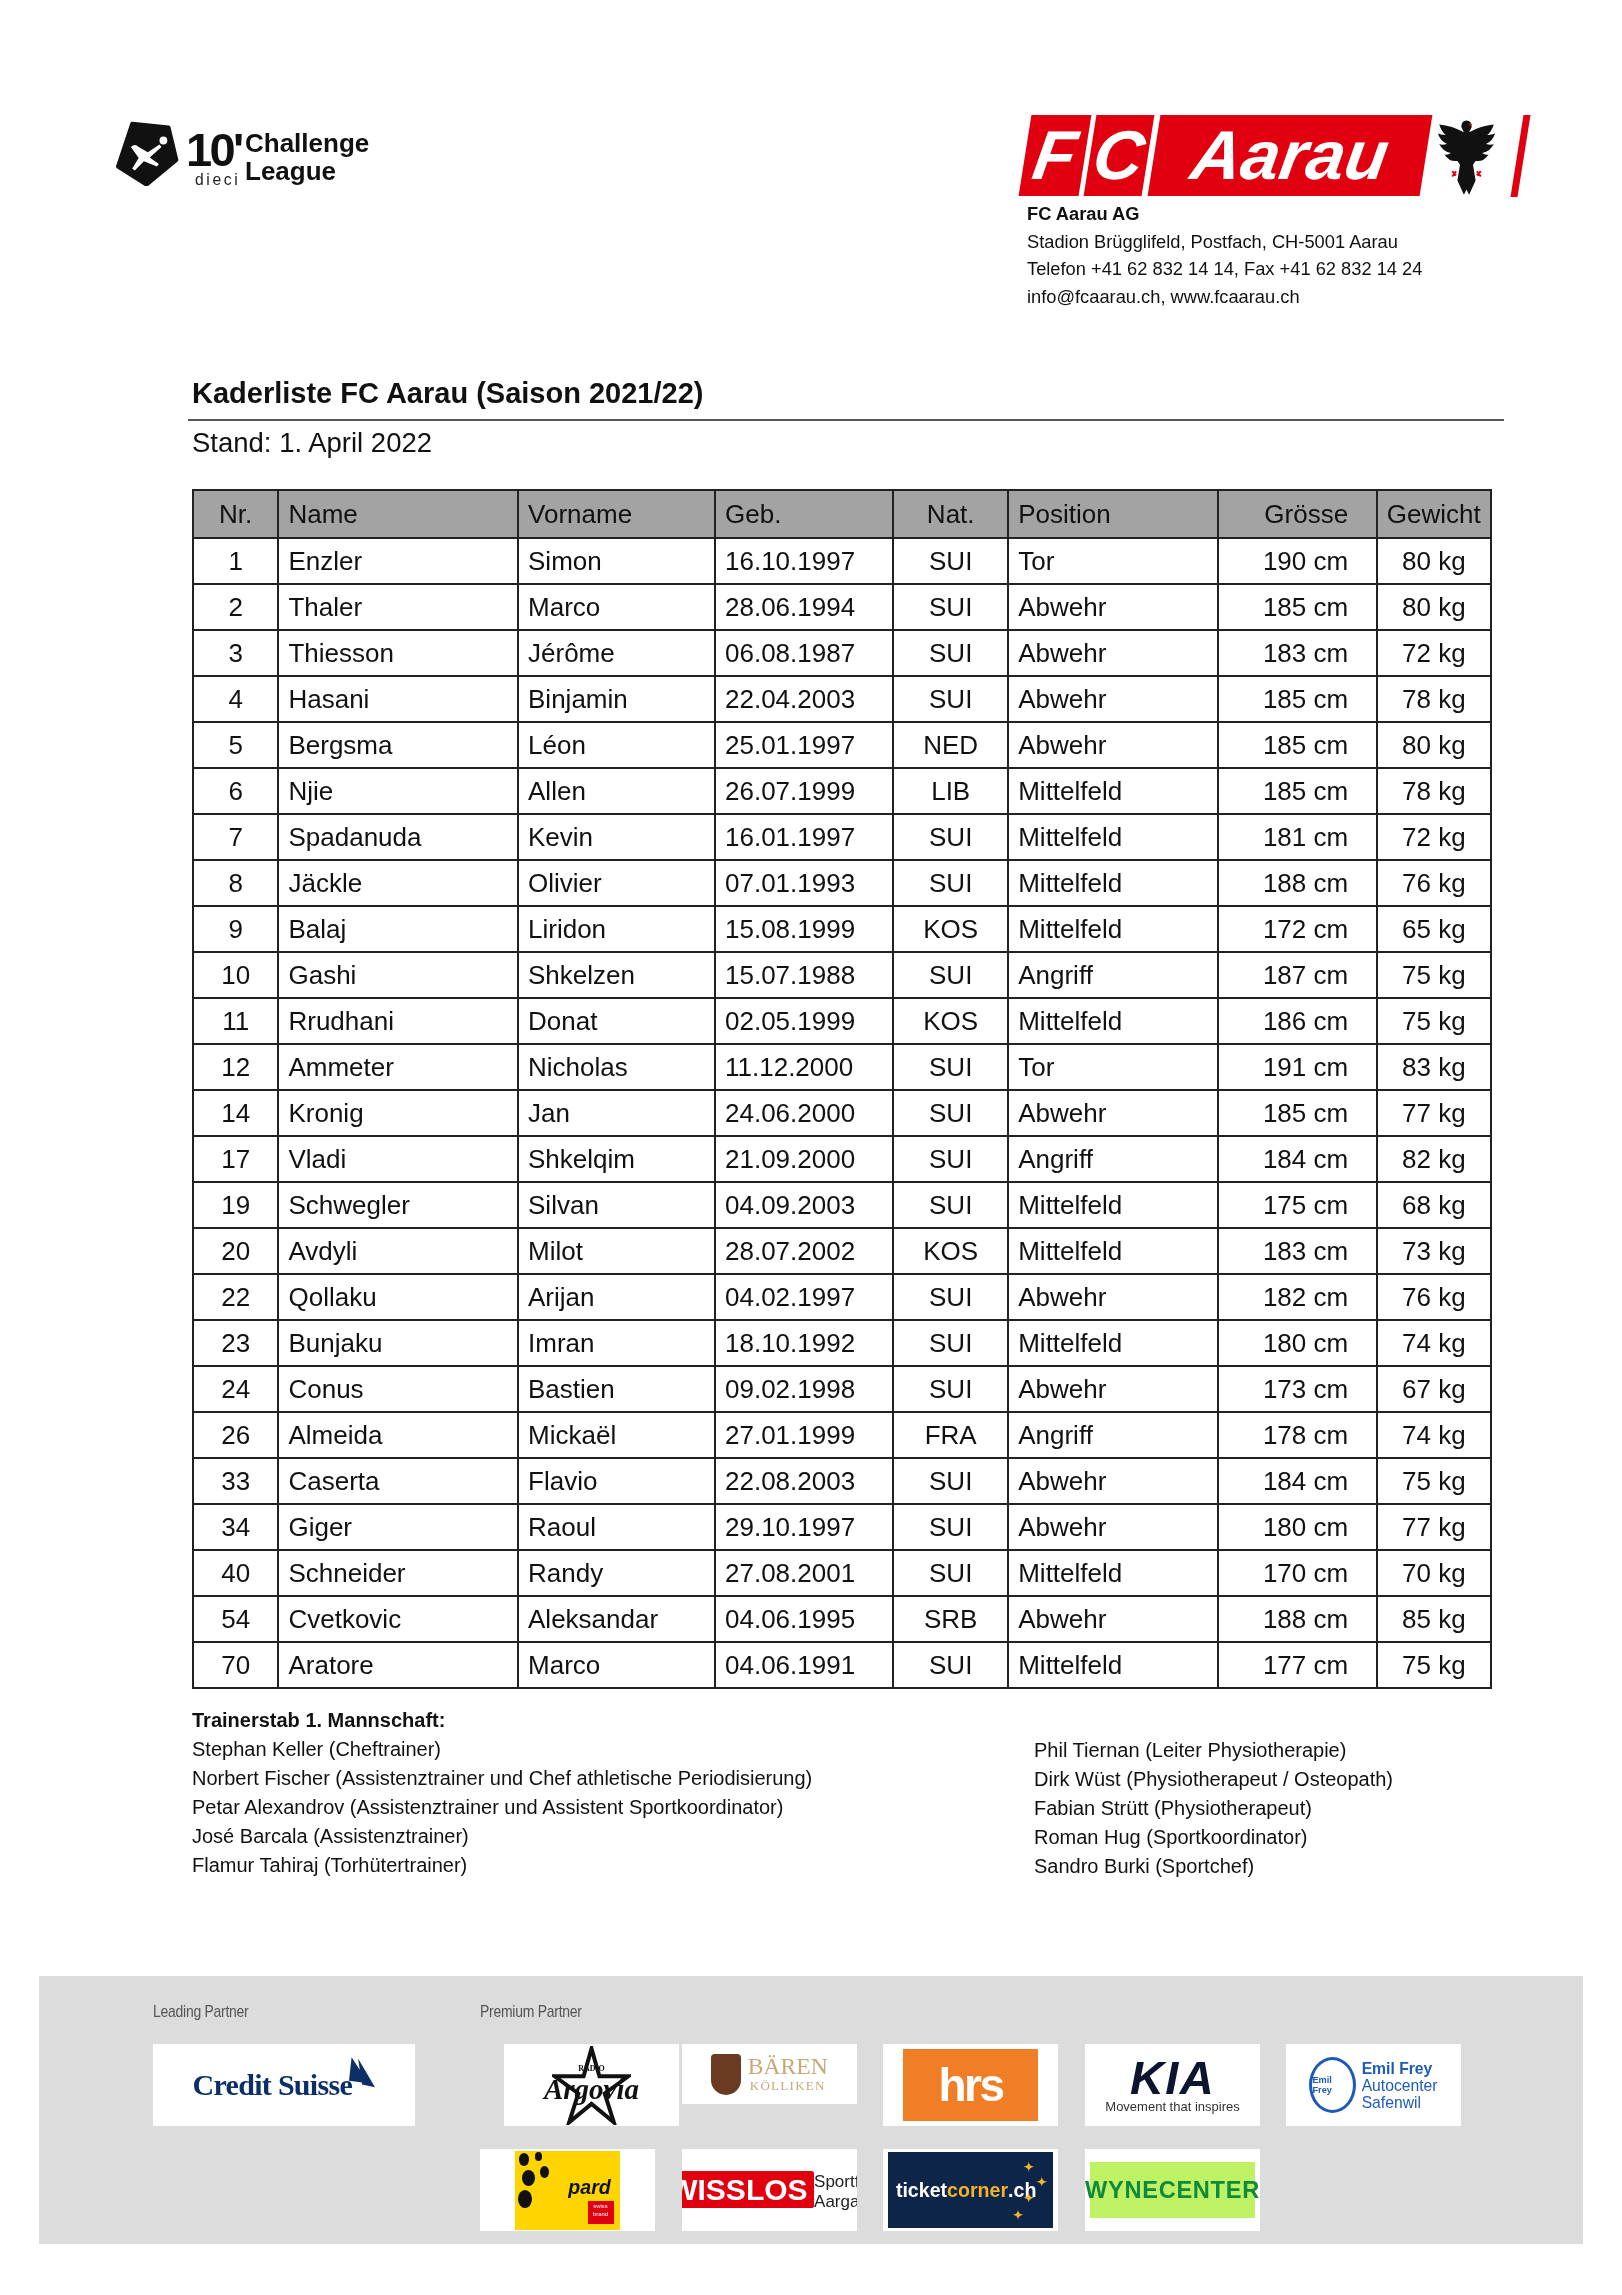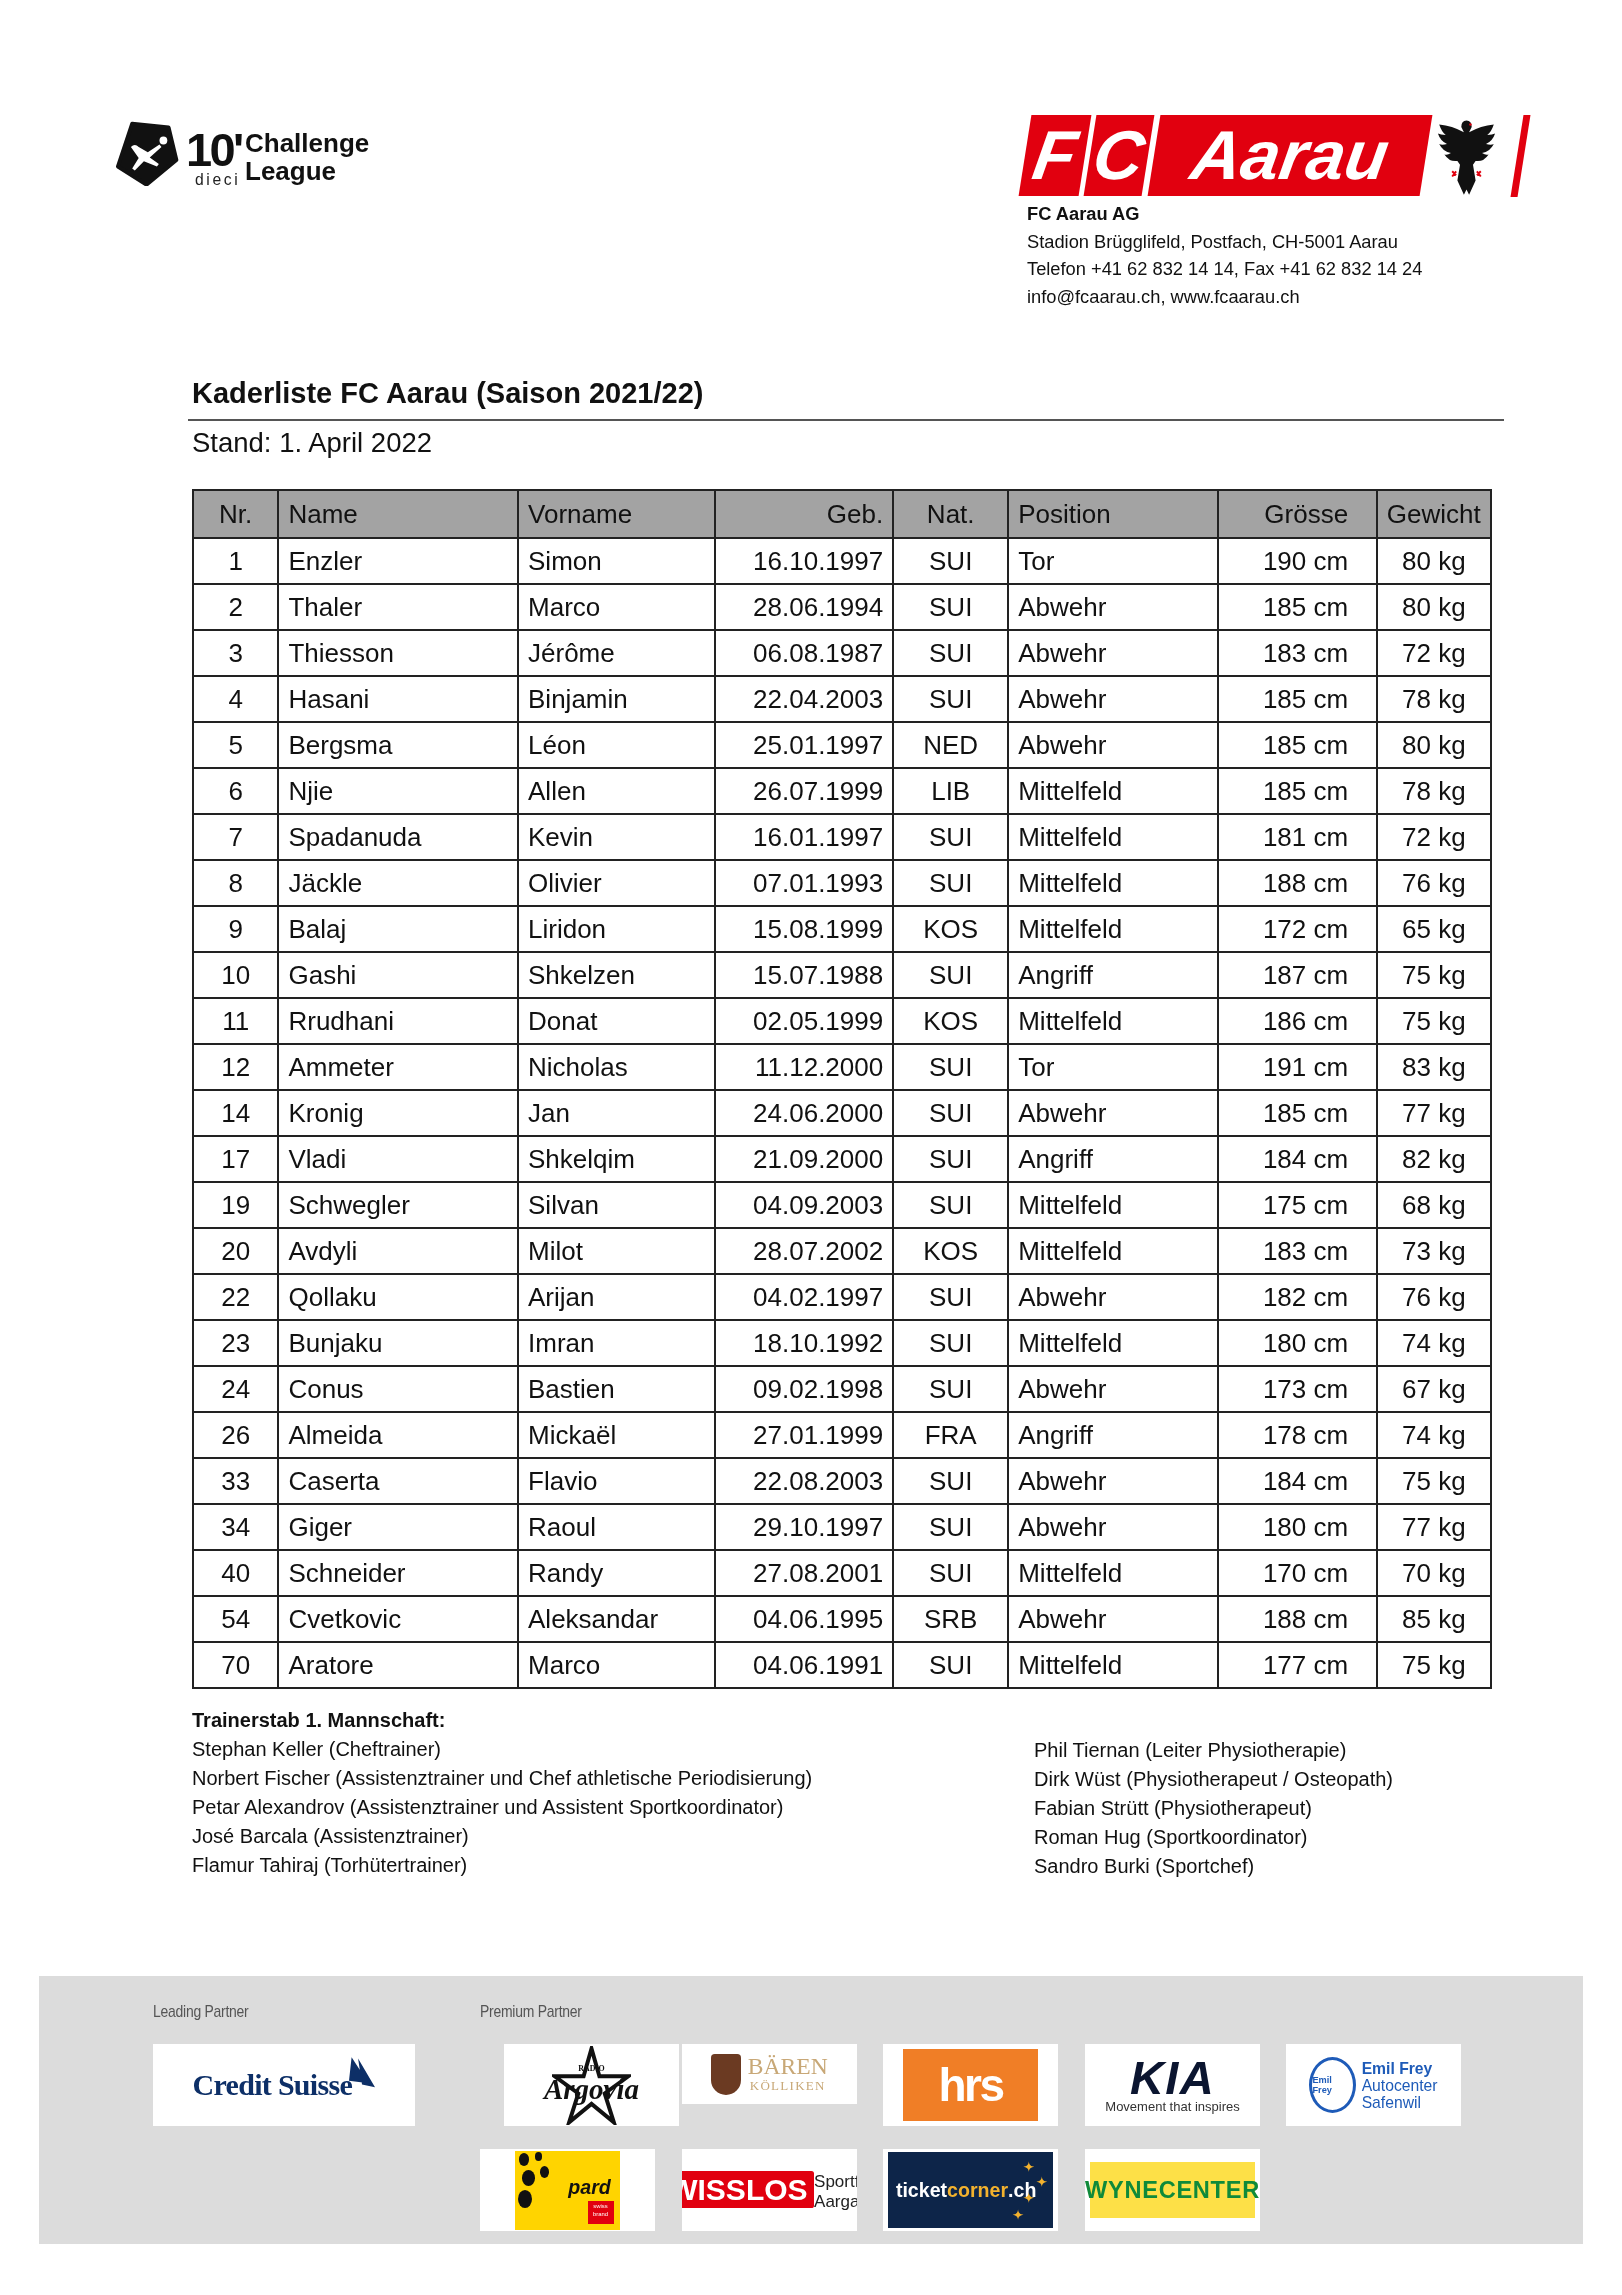--- a/index.html
+++ b/index.html
@@ -27,21 +27,21 @@
   .title-rule { position: absolute; left: 188px; top: 419px; width: 1316px; height: 2px; background: #555; }
   .doc-subtitle { position: absolute; left: 192px; top: 424px; font-size: 27.5px; line-height: 38px; color: #111; }
 
   
   table.roster { position: absolute; left: 192px; top: 489px; width: 1300px; border-collapse: collapse; font-size: 26px; }
   table.roster th, table.roster td { border: 2px solid #222; height: 46px; padding: 0 9.2px; font-weight: 400; white-space: nowrap; }
   table.roster thead th { background: #a3a3a3; height: 48px; color: #111; }
   .c-nr { width: 88px; text-align: center; }
   .c-name { width: 247px; text-align: left; }
   .c-vorname { width: 201px; text-align: left; }
-  .c-geb { width: 181px; text-align: right; }
+  .c-geb { width: 181px; text-align: left; }
   .c-nat { width: 118px; text-align: center; }
   .c-pos { width: 217px; text-align: left; }
   .c-gr { width: 162px; text-align: right; padding-right: 27.5px !important; }
   .c-gw { width: 88px; text-align: center; }
 
   
   .staff { position: absolute; top: 1706px; font-size: 20px; line-height: 29px; color: #111; }
   .staff-left { left: 192px; }
   .staff-right { left: 1034px; top: 1736px; }
   .staff-title { font-weight: 700; }
@@ -68,21 +68,21 @@
   .opard { width: 110px; height: 111px; background: #ffd400; position: relative; }
   .opard .spot { position: absolute; background: #111; border-radius: 50%; }
   .opard .word { position: absolute; right: 9.2px; bottom: 31px; font-style: italic; font-weight: 700; font-size: 19.6px; color: #111; }
   .opard .swiss { position: absolute; right: 6.5px; bottom: 5.2px; width: 26px; height: 23.6px; background: #e1000f; color: #fff; font-size: 5.9px; text-align: center; line-height: 7.9px; padding-top: 2.6px; }
   .swisslos { display: flex; flex-direction: row; align-items: center; }
   .swisslos-mark { background: #fff; color: #fff; font-weight: 700; font-size: 30px; padding: 0 6.5px; -webkit-text-stroke: 0; text-shadow: 0 0 0 #e1000f; background: #e1000f; border-radius: 2.6px; line-height: 37px; }
   .swisslos-sub { font-size: 17px; color: #222; margin-top: 3.9px; }
   .tc { width: 165px; height: 111px; background: #0d2549; display: flex; align-items: center; padding-left: 7.9px; color: #fff; font-weight: 700; font-size: 19.6px; position: relative; }
   .tc span.acc { color: #f3b22e; }
   .tc .star { position: absolute; color: #f3b22e; font-size: 14.4px; }
-  .wyne { width: 165px; height: 56px; background: #fde047; display: flex; align-items: center; justify-content: center; color: #0f8a3a; font-weight: 700; font-size: 23.6px; letter-spacing: 0.7px; }
+  .wyne { width: 165px; height: 56px; background: #bef264; display: flex; align-items: center; justify-content: center; color: #0f8a3a; font-weight: 700; font-size: 23.6px; letter-spacing: 0.7px; }
 </style>
 </head>
 <body>
 
 <div class="cl-logo">
   <svg class="cl-badge" viewBox="0 0 100 100">
     <path d="M28 4 L84 10 L96 60 L50 98 L6 70 Z" fill="#111" stroke="#111" stroke-width="6" stroke-linejoin="round"></path>
     <circle cx="76" cy="30" r="6" fill="#fff"></circle>
     <path d="M26 40 q6 -6 12 0 l14 8 l18 -12 l3 4 l-18 16 l14 10 l-3 4 l-20 -8 l-14 14 l-4 -3 l10 -16 z" fill="#fff"></path>
   </svg>

